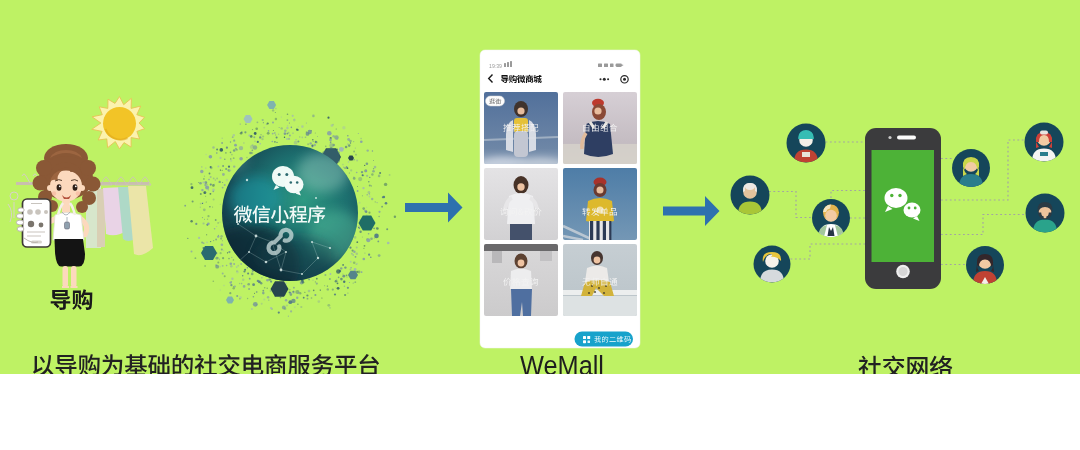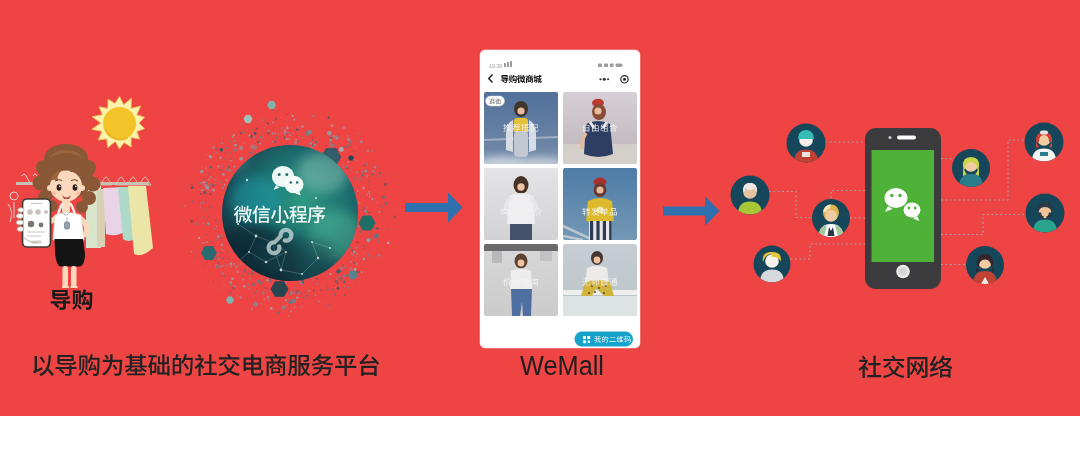--- a/index.html
+++ b/index.html
@@ -1,14 +1,14 @@
 <!DOCTYPE html>
 <html><head><meta charset="utf-8"><style>
 html,body{margin:0;padding:0;background:#ffffff;}
-#wrap{position:relative;width:1080px;height:416px;background:#ef4444;overflow:hidden;}
+#wrap{position:relative;width:1080px;height:374px;background:#bef264;overflow:hidden;}
 </style></head><body>
 <div id="wrap">
 <svg width="1080" height="450" viewBox="0 0 1080 450">
 <defs>
 <radialGradient id="sphere" cx="0.60" cy="0.40" r="0.80">
  <stop offset="0" stop-color="#2e9a82"></stop>
           <stop offset="0.40" stop-color="#1d6f6f"></stop>
  <stop offset="0.72" stop-color="#154450"></stop>
           <stop offset="1" stop-color="#0d2833"></stop>
 </radialGradient>

